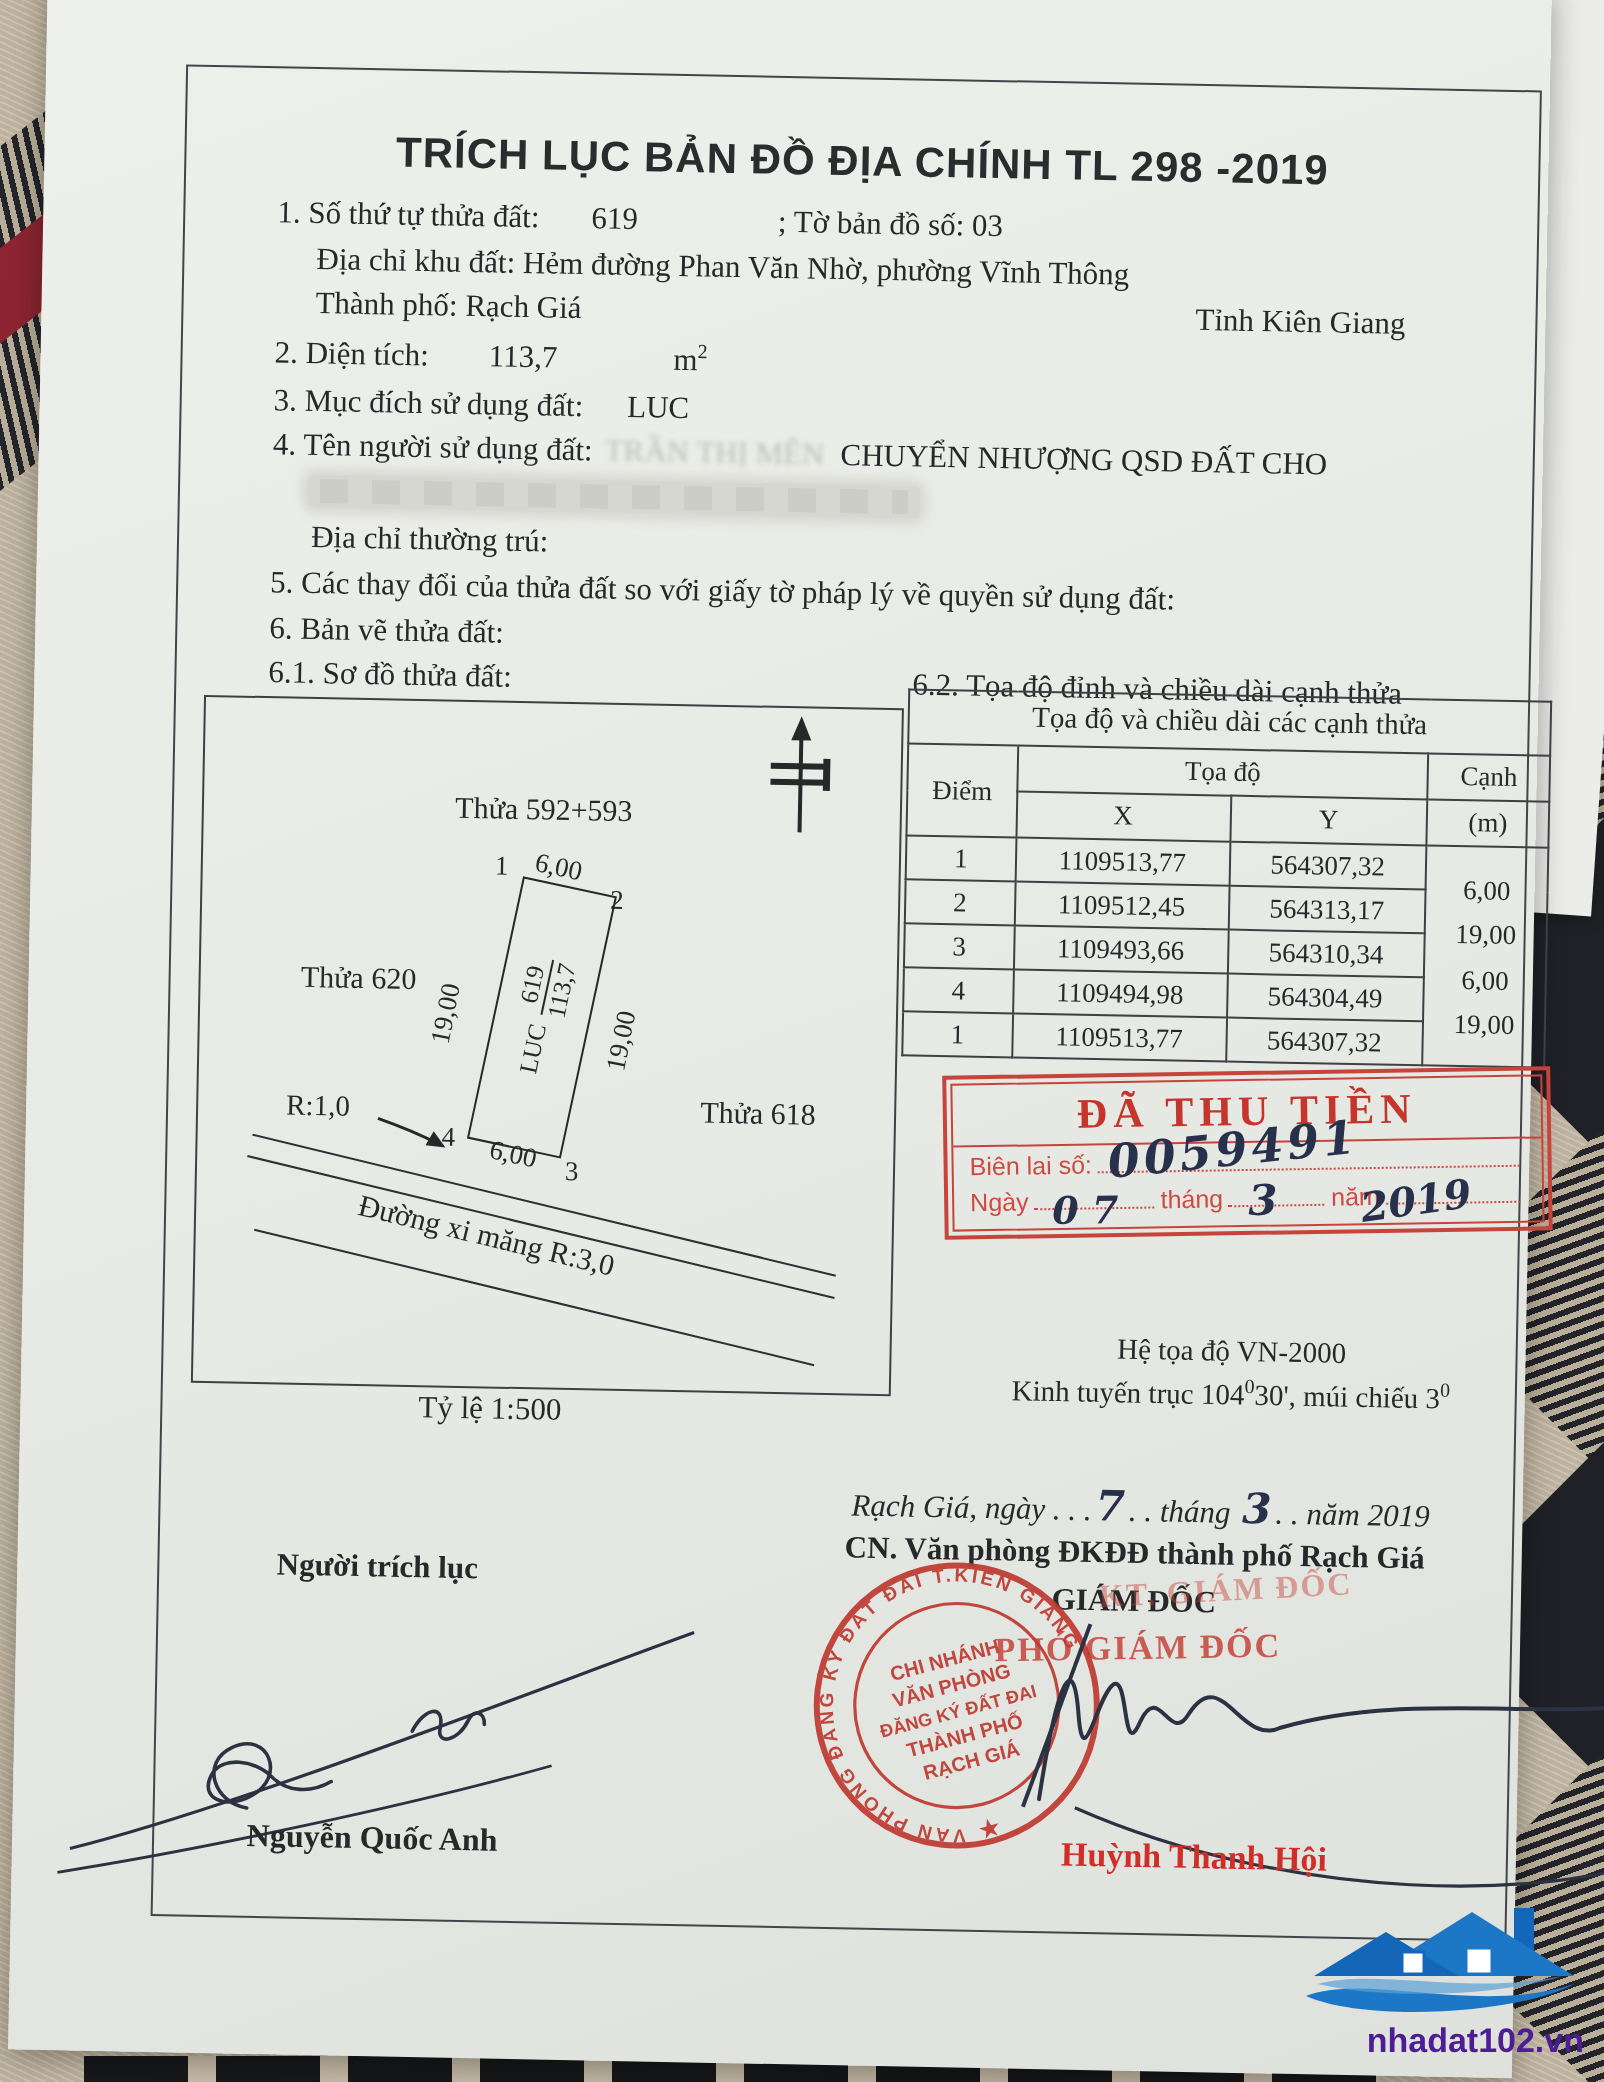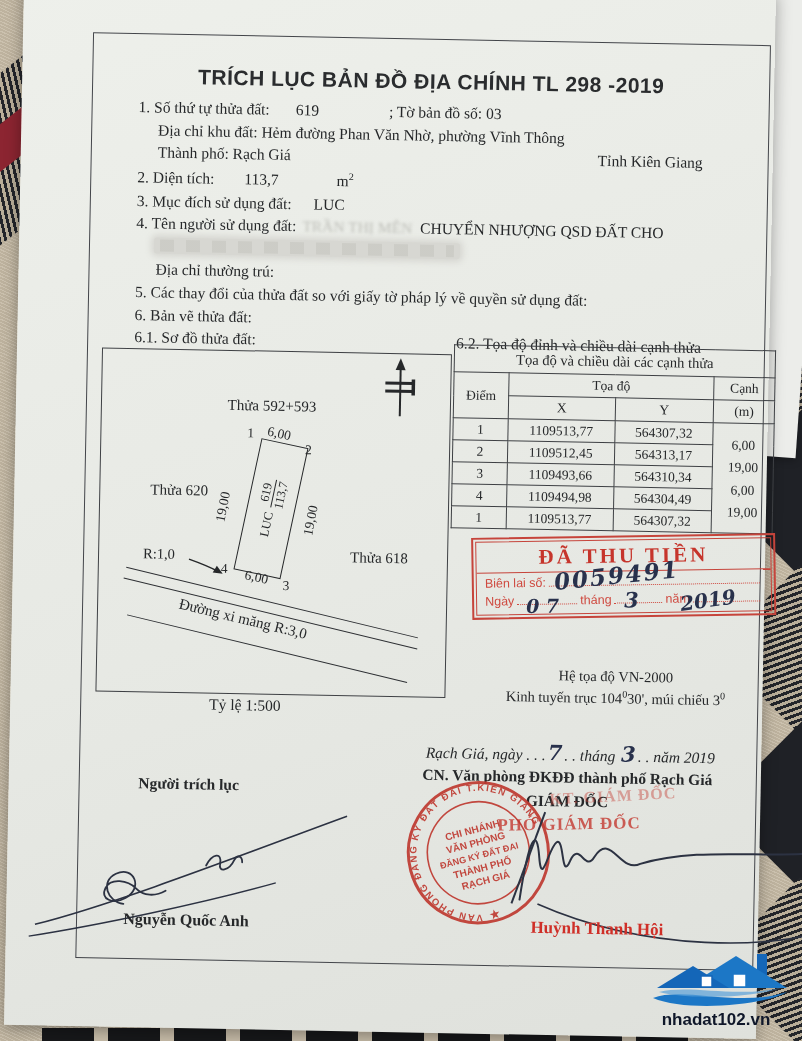--- a/index.html
+++ b/index.html
@@ -98,21 +98,21 @@
     font-weight:bold;font-size:17px;opacity:.85;transform:rotate(-2deg);letter-spacing:1px;}
   .dir-name{position:absolute;left:360px;top:876px;width:320px;text-align:center;color:#cf2f28;
     font-weight:bold;font-size:17px;}
   .ext-label{position:absolute;left:24px;top:740px;width:170px;text-align:center;font-weight:bold;font-size:15.5px;}
   .ext-name{position:absolute;left:4px;top:876px;width:210px;text-align:center;font-weight:bold;font-size:16px;}
   .roundstamp{position:absolute;left:324px;top:736px;transform:rotate(-16deg);opacity:.92;}
   .sigsvg{position:absolute;}
 
   
   .wm{position:absolute;left:640px;top:948px;width:152px;z-index:10;text-align:center;}
-  .wm-text{font-family:"Liberation Sans",sans-serif;font-weight:bold;font-size:17px;color:#0f172a;margin-top:-4px;}
+  .wm-text{font-family:"Liberation Sans",sans-serif;font-weight:bold;font-size:17px;color:#4c1d95;margin-top:-4px;text-align:right;}
 
   sup{font-size:10px;}
 </style>
 </head>
 <body>
 
 <div class="fabric-tex"></div>
 <div class="band hatch" style="left:-30px;top:42px;width:160px;height:58px;transform:rotate(-38deg);"></div>
 <div class="band" style="left:-42px;top:98px;width:175px;height:70px;transform:rotate(-38deg);background:#8c2531;"></div>
 <div class="band hatch" style="left:-60px;top:168px;width:150px;height:58px;transform:rotate(-38deg);"></div>

